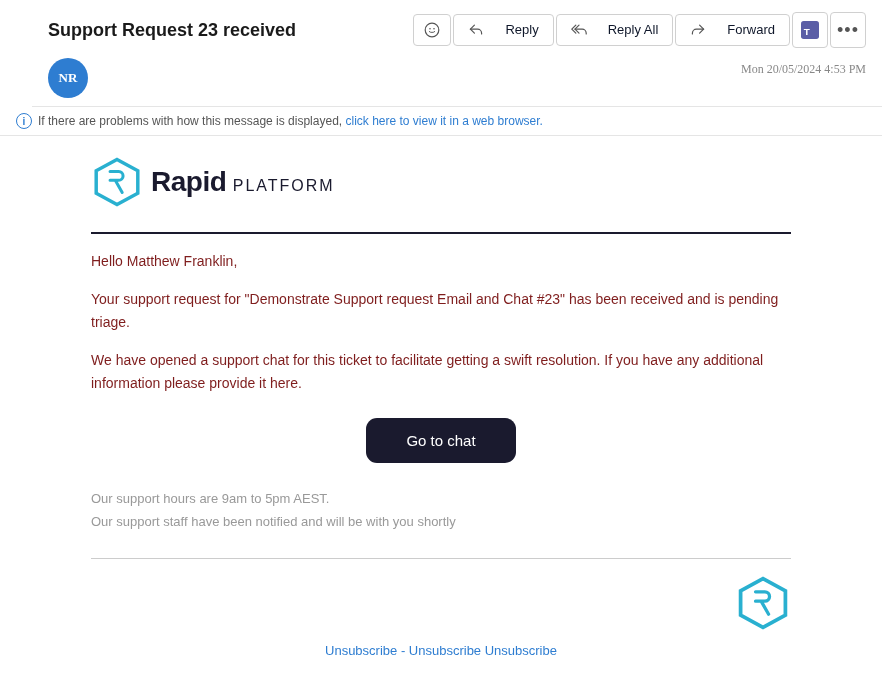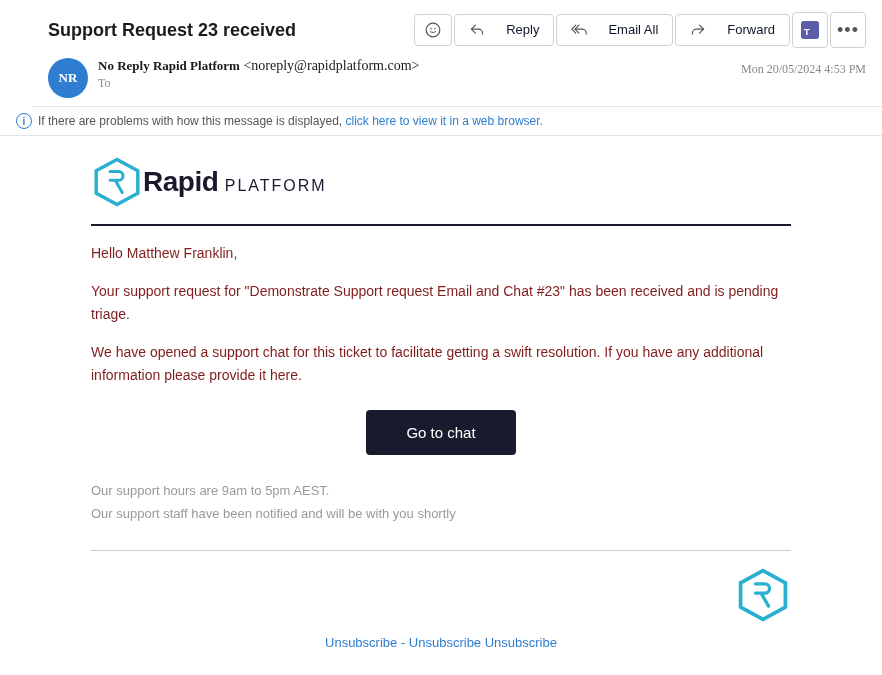--- a/index.html
+++ b/index.html
@@ -144,23 +144,23 @@
     .email-body {
       padding: 20px 40px;
       max-width: 780px;
       margin: 0 auto;
     }
 
     
     .logo-container {
       display: flex;
       align-items: center;
-      gap: 0;
+      gap: 8px;
       margin-bottom: 16px;
-      padding-bottom: 16px;
+      padding-bottom: 24px;
       border-bottom: 2px solid #1a1a2e;
     }
 
     
     .hex-logo {
       width: 52px;
       height: 52px;
     }
 
     .logo-text-rapid {
@@ -189,21 +189,21 @@
     .cta-wrapper {
       display: flex;
       justify-content: center;
       margin: 24px 0;
     }
     .cta-button {
       background: #1a1a2e;
       color: #fff;
       padding: 14px 40px;
       border: none;
-      border-radius: 4px;
+      border-radius: 11px;
       font-size: 15px;
       font-weight: 500;
       cursor: pointer;
       font-family: 'Segoe UI', Arial, sans-serif;
     }
 
     
     .support-hours {
       font-size: 13px;
       color: #999;
@@ -263,21 +263,21 @@
         </svg>
         <span>Reply</span>
       </button>
 
       <button class="action-btn">
         <svg viewBox="0 0 20 20" fill="none" xmlns="http://www.w3.org/2000/svg">
           <path d="M10 4L5 9l5 5" stroke="#555" stroke-width="1.5" stroke-linecap="round" stroke-linejoin="round"></path>
           <path d="M6 4L1 9l5 5" stroke="#555" stroke-width="1.5" stroke-linecap="round" stroke-linejoin="round"></path>
           <path d="M5 9h9a5 5 0 0 1 5 5v1" stroke="#555" stroke-width="1.5" stroke-linecap="round"></path>
         </svg>
-        <span>Email All</span>
+        <span>Reply All</span>
       </button>
 
       <button class="action-btn">
         <svg viewBox="0 0 20 20" fill="none" xmlns="http://www.w3.org/2000/svg">
           <path d="M12 4l5 5-5 5" stroke="#555" stroke-width="1.5" stroke-linecap="round" stroke-linejoin="round"></path>
           <path d="M17 9H8a5 5 0 0 0-5 5v1" stroke="#555" stroke-width="1.5" stroke-linecap="round"></path>
         </svg>
         <span>Forward</span>
       </button>
 
@@ -290,27 +290,20 @@
 
       <button class="icon-btn">
         <span style="font-size:18px;color:#555;letter-spacing:1px;">•••</span>
       </button>
     </div>
   </div>
 
   <div class="sender-row">
     <div class="sender-left">
       <div class="avatar">NR</div>
-      <div class="sender-info">
-        <div>
-          <span class="sender-name">No Reply Rapid Platform</span>
-          <span class="sender-email">&lt;noreply@rapidplatform.com&gt;</span>
-        </div>
-        <div class="sender-to">To</div>
-      </div>
     </div>
     <div class="timestamp">Mon 20/05/2024 4:53 PM</div>
   </div>
 </div>
 
 <div class="info-banner">
   <div class="info-icon">i</div>
   <span>If there are problems with how this message is displayed, <a class="info-link">click here to view it in a web browser.</a></span>
 </div>
 

